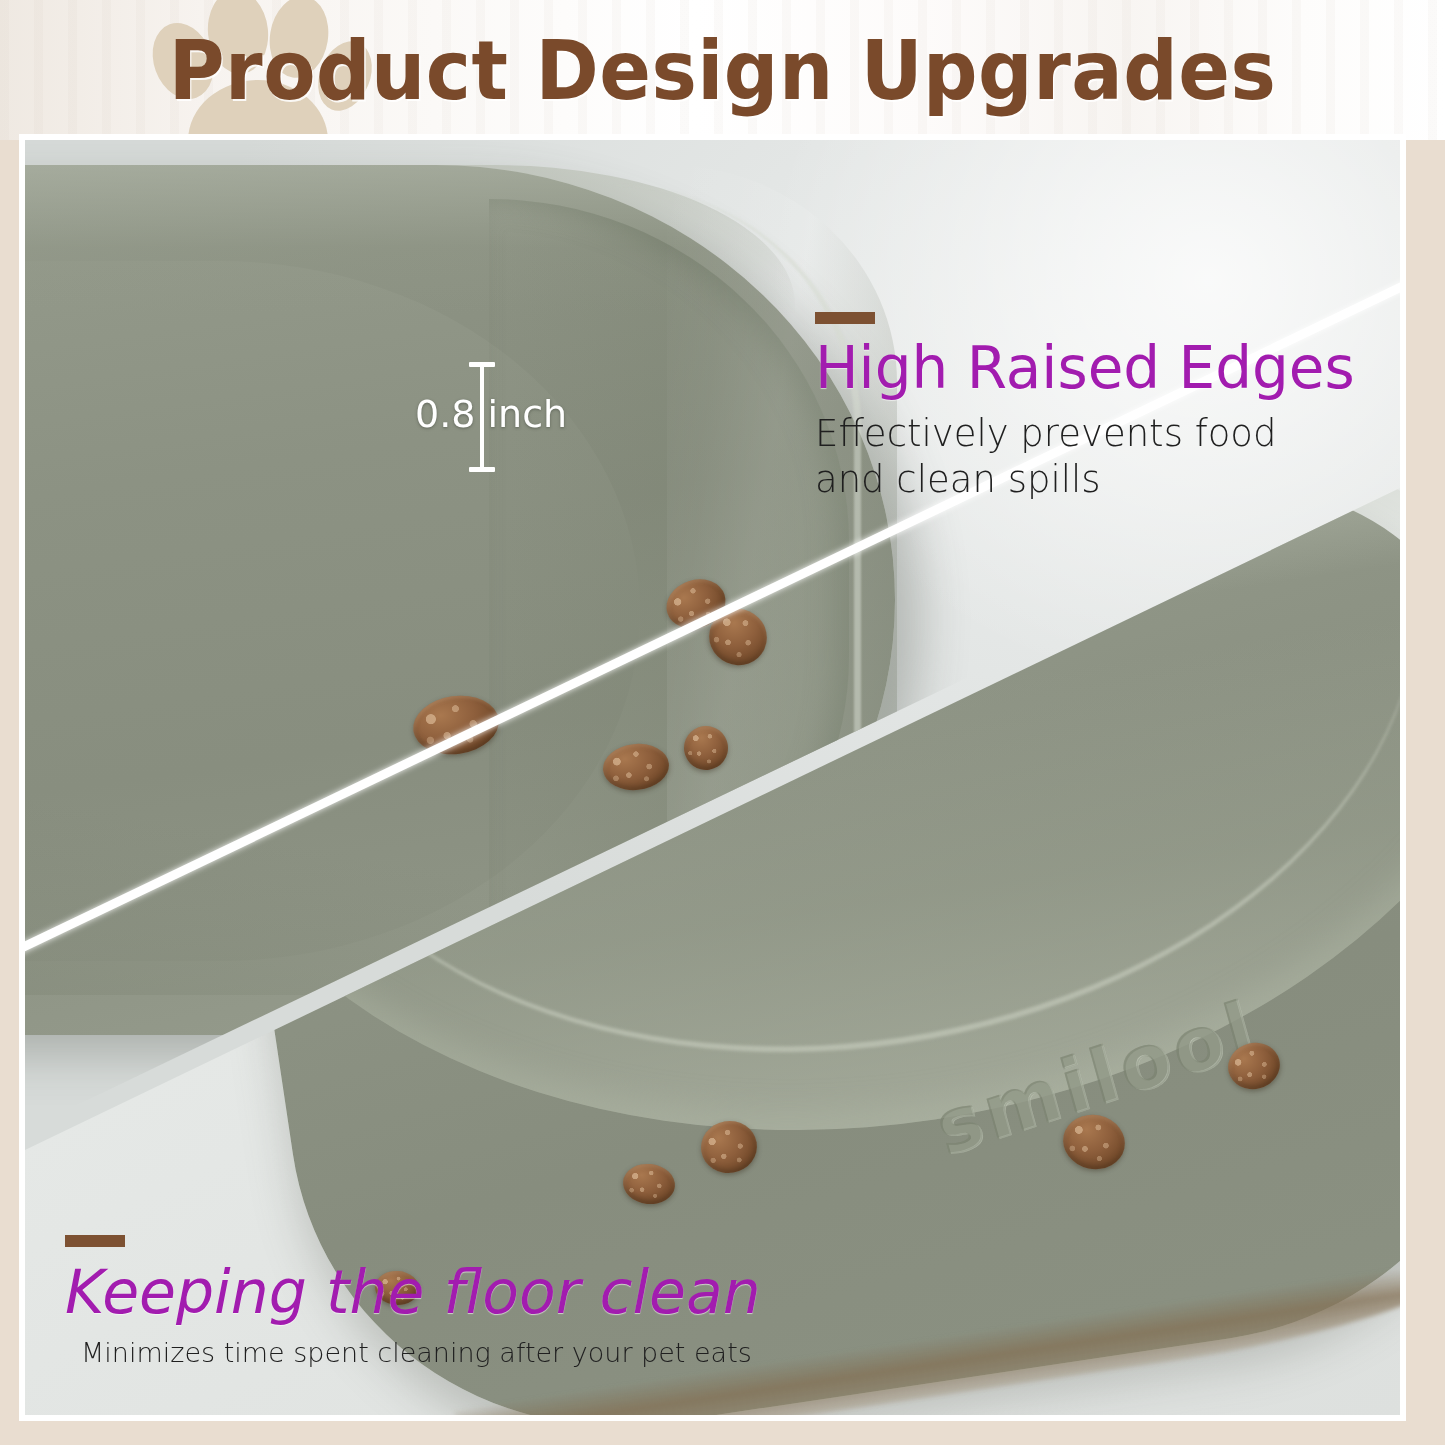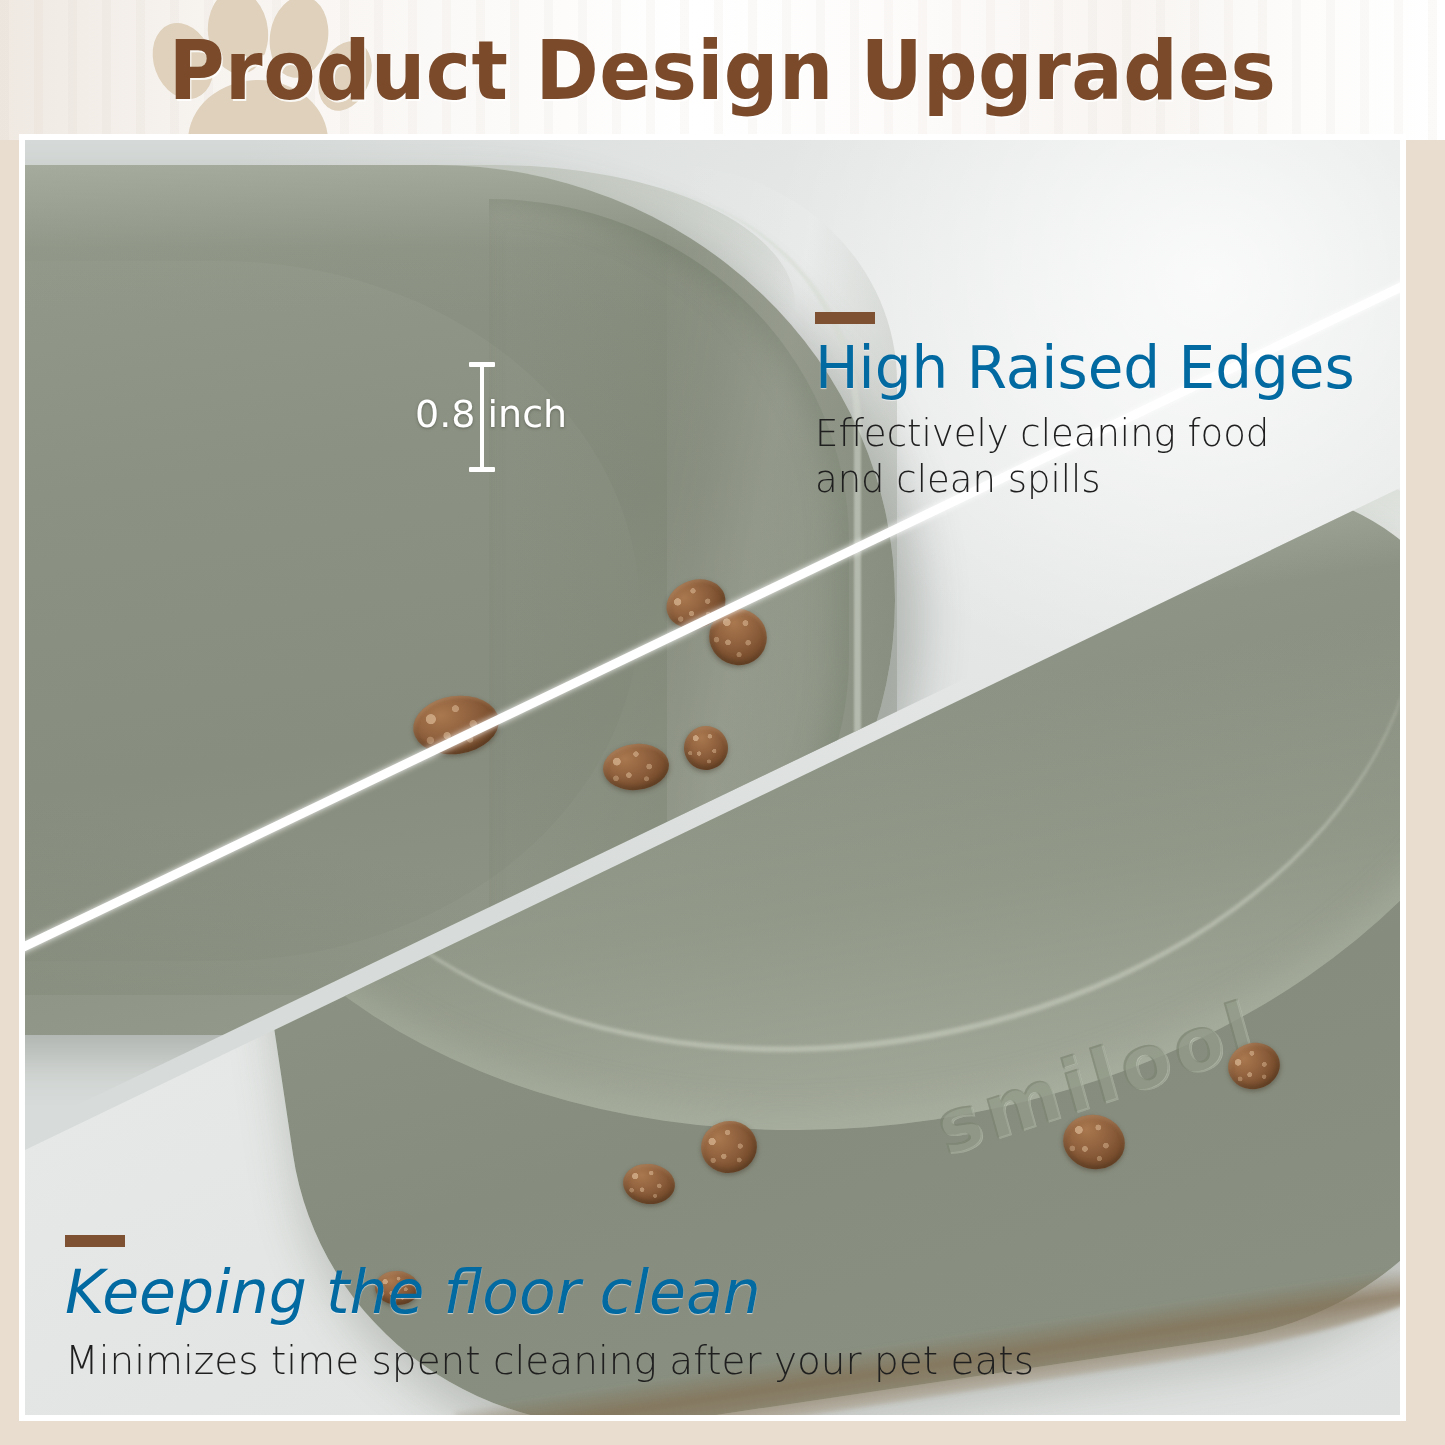--- a/index.html
+++ b/index.html
@@ -207,33 +207,34 @@
       radial-gradient(circle at 18% 70%, rgba(235,205,170,.35) 0 4%, transparent 5%);
   }
 
   
   .callout{ position:absolute; }
   .callout .bar{
     width:60px; height:12px; background:#7d5132; margin-bottom:14px;
   }
   .callout .head{
     font-family:"DejaVu Sans", sans-serif;
-    font-size:58px; font-weight:400; color:#0369a1;
+    font-size:58px; font-weight:400; color:#a21caf;
     line-height:1.06; white-space:nowrap;
     text-shadow:0 1px 1px rgba(255,255,255,.6);
+    text-align:center;
   }
   .callout .sub{
     font-family:"DejaVu Sans", sans-serif;
     font-size:37px; font-weight:300; color:#1f1f1f;
     line-height:1.22; margin-top:12px;
   }
   .callout.top { left:790px; top:172px; }
   .callout.bottom { left:40px; top:1095px; }
   .callout.bottom .head{ font-size:60px;font-style:italic; }
-  .callout.bottom .sub{ font-size:39px; }
+  .callout.bottom .sub{ font-size:27px;margin-left:16px; }
 
   
   .dimension{
     position:absolute; left:412px; top:222px; width:150px; height:110px;text-decoration:underline;
   }
   .dimension .tick{
     position:absolute; left:32px; width:26px; height:5px; background:#ffffff; border-radius:1px;
   }
   .dimension .tick.t-top{ top:0; }
   .dimension .tick.t-bot{ bottom:0; }
@@ -312,21 +313,21 @@
     <div class="tick t-top"></div>
     <div class="shaft"></div>
     <div class="tick t-bot"></div>
     <div class="dim-label">0.8 inch</div>
   </div>
 
   <div class="callout top">
     <div class="bar"></div>
     <div class="head">High Raised Edges</div>
     <div class="sub">
-      <div>Effectively cleaning food</div>
+      <div>Effectively prevents food</div>
       <div>and clean spills</div>
     </div>
   </div>
 
   <div class="callout bottom">
     <div class="bar"></div>
     <div class="head">Keeping the floor clean</div>
     <div class="sub">
       <div>Minimizes time spent cleaning after your pet eats</div>
     </div>

